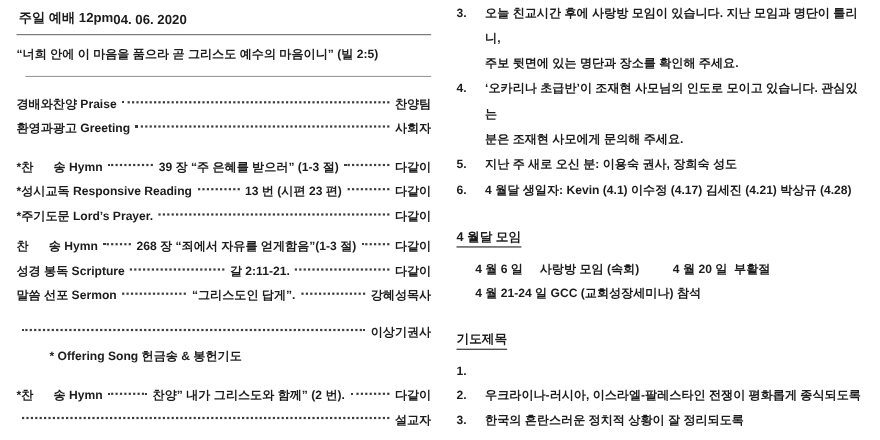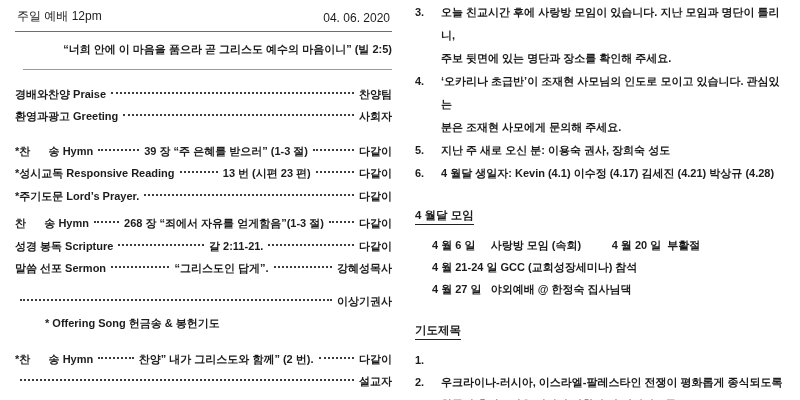--- a/index.html
+++ b/index.html
@@ -8,27 +8,27 @@
     background:#ffffff;
     color:#1c1c1c;
     font-family:"Liberation Sans", sans-serif;
     overflow:hidden;
   }
   .page { display:flex; width:800px; height:400px; }
 
   
   .col-left { width:398px; padding:6px 6px 0 15px; }
   .header-row {
-    display:flex; justify-content:space-between; align-items:flex-end;
-    font-size:12px; font-weight:400;
+    display:flex; align-items:flex-end;
+    font-size:12px; font-weight:700;
     padding:2px 2px 6px 2px;
     border-bottom:1.5px solid #6e6e6e;
   }
   .verse {
-    text-align:right; font-size:11px; font-weight:700;
+    text-align:left; font-size:11px; font-weight:700;
     margin-top:10px; white-space:pre;
   }
   .rule { border:none; border-top:1.5px solid #9a9a9a; margin:12px 0 0 8px; }
   .order { margin-top:13px; font-size:11px; font-weight:700; }
   .orow { display:flex; align-items:center; height:22.5px; }
   .orow span { white-space:pre; }
   .leader {
     flex:1 1 auto; min-width:10px;
     border-bottom:2px dotted #3c3c3c;
     margin:0 5px 3px 5px;
@@ -180,21 +180,20 @@
         <span class="ann-num">6.</span>
         <span class="ann-text">4 월달 생일자: Kevin (4.1) 이수정 (4.17) 김세진 (4.21) 박상규 (4.28)</span>
       </div>
     </div>
 
     <div class="sec">
       <span class="sec-heading">4 월달 모임</span>
       <div class="plain-rows">
         <div>4 월 6 일     사랑방 모임 (속회)          4 월 20 일  부활절</div>
         <div>4 월 21-24 일 GCC (교회성장세미나) 참석</div>
-        <div>4 월 27 일   야외예배 @ 한정숙 집사님댁</div>
       </div>
     </div>
 
     <div class="sec">
       <span class="sec-heading">기도제목</span>
       <div class="pr-items">
         <div class="pr-item">
           <span class="pr-num">1.</span>
         </div>
         <div class="pr-item">

